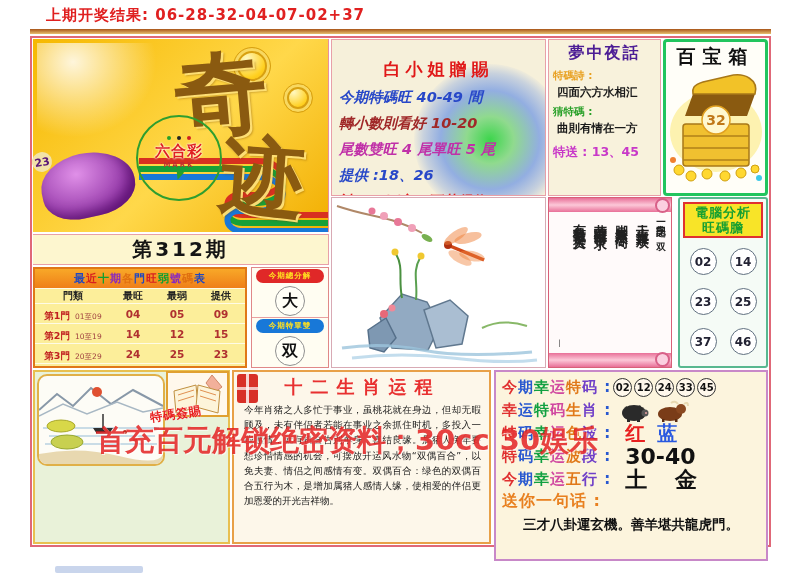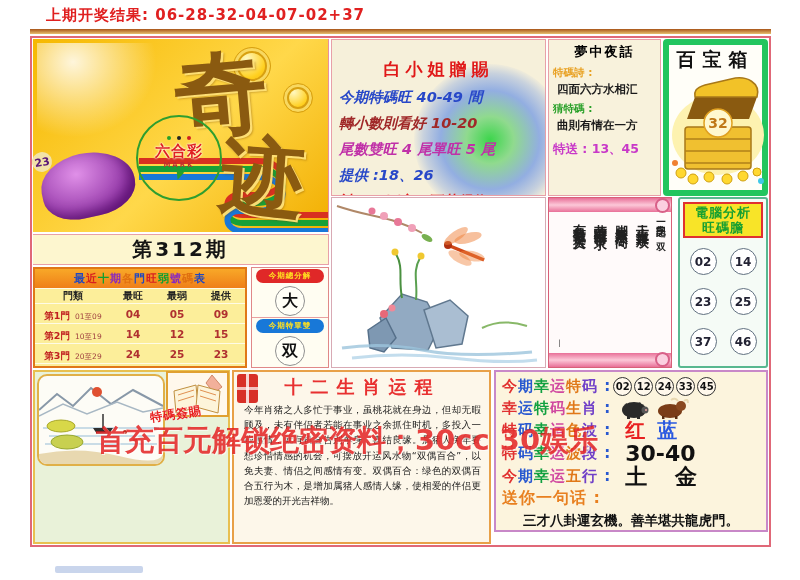--- a/index.html
+++ b/index.html
@@ -57,27 +57,27 @@
   
   #bxj-box { left:331px; top:39px; width:215px; height:157px; background:#f6f0da; border:1px solid #e8a0a8; overflow:hidden; }
   #bxj-aura { left:82px; top:24px; width:152px; height:152px; border-radius:50%;
     background:radial-gradient(circle, rgba(40,210,60,.9) 0%, rgba(60,200,80,.55) 22%, rgba(80,130,230,.6) 46%, rgba(80,130,230,.28) 62%, rgba(80,130,230,0) 72%); }
   #bxj-title { position:relative; text-align:center; margin-top:18px; font-size:17px; font-weight:bold; color:#e01818; letter-spacing:5px; }
   #bxj-lines { position:relative; margin:3px 0 0 7px; }
   .bxj-line { font-size:14.5px; font-weight:bold; line-height:26px; white-space:nowrap;font-style:italic; }
 
   
   #dream-box { left:548px; top:39px; width:113px; height:157px; background:#f8f2dc; border:1px solid #e8a0a8; padding:3px 4px; }
-  #dream-title { text-align:center; font-size:13px; font-weight:bold; color:#000000; letter-spacing:2px; }
+  #dream-title { text-align:center; font-size:16px; font-weight:bold; color:#4c1d95; letter-spacing:2px; }
   .dream-label { font-size:10.5px; font-weight:bold; margin-top:5px; }
   .dream-line { font-size:11.5px; font-weight:bold; color:#1a1a1a; margin:2px 0 0 4px; white-space:nowrap; }
   #dream-send { font-size:12.5px; font-weight:bold; color:#c838c8; margin-top:8px; }
 
   
-  #treasure-box { left:663px; top:39px; width:105px; height:157px; background:#fffef8; border:6px solid #22c55e; border-radius:4px; text-align:center; }
+  #treasure-box { left:663px; top:39px; width:105px; height:157px; background:#fffef8; border:3px solid #22c55e; border-radius:4px; text-align:center; }
   #treasure-title { font-family:"DejaVu Serif", serif; font-size:19px; font-weight:bold; color:#111; letter-spacing:7px; margin-top:2px; }
 
   
   #pic-box { left:331px; top:197px; width:215px; height:171px; background:#fff; border:1px solid #d8aab4; }
 
   
   #scroll-box { left:548px; top:197px; width:124px; height:171px; background:#fffafa; border:1px solid #d86078; }
   .roll { position:absolute; left:0; width:100%; height:14px; background:linear-gradient(#e87098,#fcc8d8 50%,#e87098); }
   #roll-top { top:0; } #roll-bottom { bottom:0; }
   .curl { position:absolute; right:1px; width:15px; height:15px; border-radius:50%; border:2px solid #d86088; background:#fbd0e0; }
@@ -101,21 +101,21 @@
   #seal-label { left:150px; top:406px; transform:rotate(-8deg); color:#e82020; font-size:12px; font-weight:bold; letter-spacing:1px; text-shadow:0 0 1px #fff; }
 
   
   #zodiac-box { left:232px; top:370px; width:259px; height:174px; background:#fdf7ea; border:2px solid #e8a048; padding:3px 8px 3px 10px; }
   #zodiac-seal { left:237px; top:374px; width:21px; height:29px; background:#d83028; border-radius:3px;
     background-image:linear-gradient(90deg, transparent 45%, rgba(255,255,255,.8) 45%, rgba(255,255,255,.8) 55%, transparent 55%), linear-gradient(0deg, transparent 46%, rgba(255,255,255,.7) 46%, rgba(255,255,255,.7) 54%, transparent 54%); }
   #zodiac-title { text-align:center; color:#e83030; font-weight:bold; font-size:18px; letter-spacing:8px; }
   #zodiac-text { margin-top:3px; font-size:9.5px; line-height:1.6; color:#1a1a1a; text-align:justify; }
 
   
-  #lucky-box { left:494px; top:370px; width:274px; height:162px; background:#fcf4dd; border:2px solid #c888c8; padding:4px 6px 0; display:flex; flex-direction:column; }
+  #lucky-box { left:494px; top:370px; width:274px; height:191px; background:#fcf4dd; border:2px solid #c888c8; padding:4px 6px 0; display:flex; flex-direction:column; }
   .lk-row { display:flex; align-items:center; height:23px; }
   .lk-label { font-size:15px; font-weight:bold; letter-spacing:1px; white-space:nowrap; }
   .lk-circles { display:flex; gap:2px; margin-left:2px; }
   .lk-circle { width:19px; height:19px; border-radius:50%; border:1.5px solid #333; background:#fff8ec; display:flex; align-items:center; justify-content:center; font-size:10px; font-weight:bold; color:#111; }
   .wave-red { color:#e82020; font-size:20px; font-weight:bold; margin-left:14px; }
   .wave-blue { color:#2858e0; font-size:20px; font-weight:bold; margin-left:12px; }
   .lk-big { font-size:22px; font-weight:bold; color:#111; margin-left:14px; }
   #lk-saying-label { color:#e88020; font-size:16px; font-weight:bold; letter-spacing:1px; height:22px; }
   #lk-saying { font-family:"DejaVu Serif", serif; font-size:13.5px; font-weight:bold; color:#111; text-align:center; margin-top:3px; }
   .animals { display:flex; align-items:flex-end; gap:6px; margin-left:8px; }

